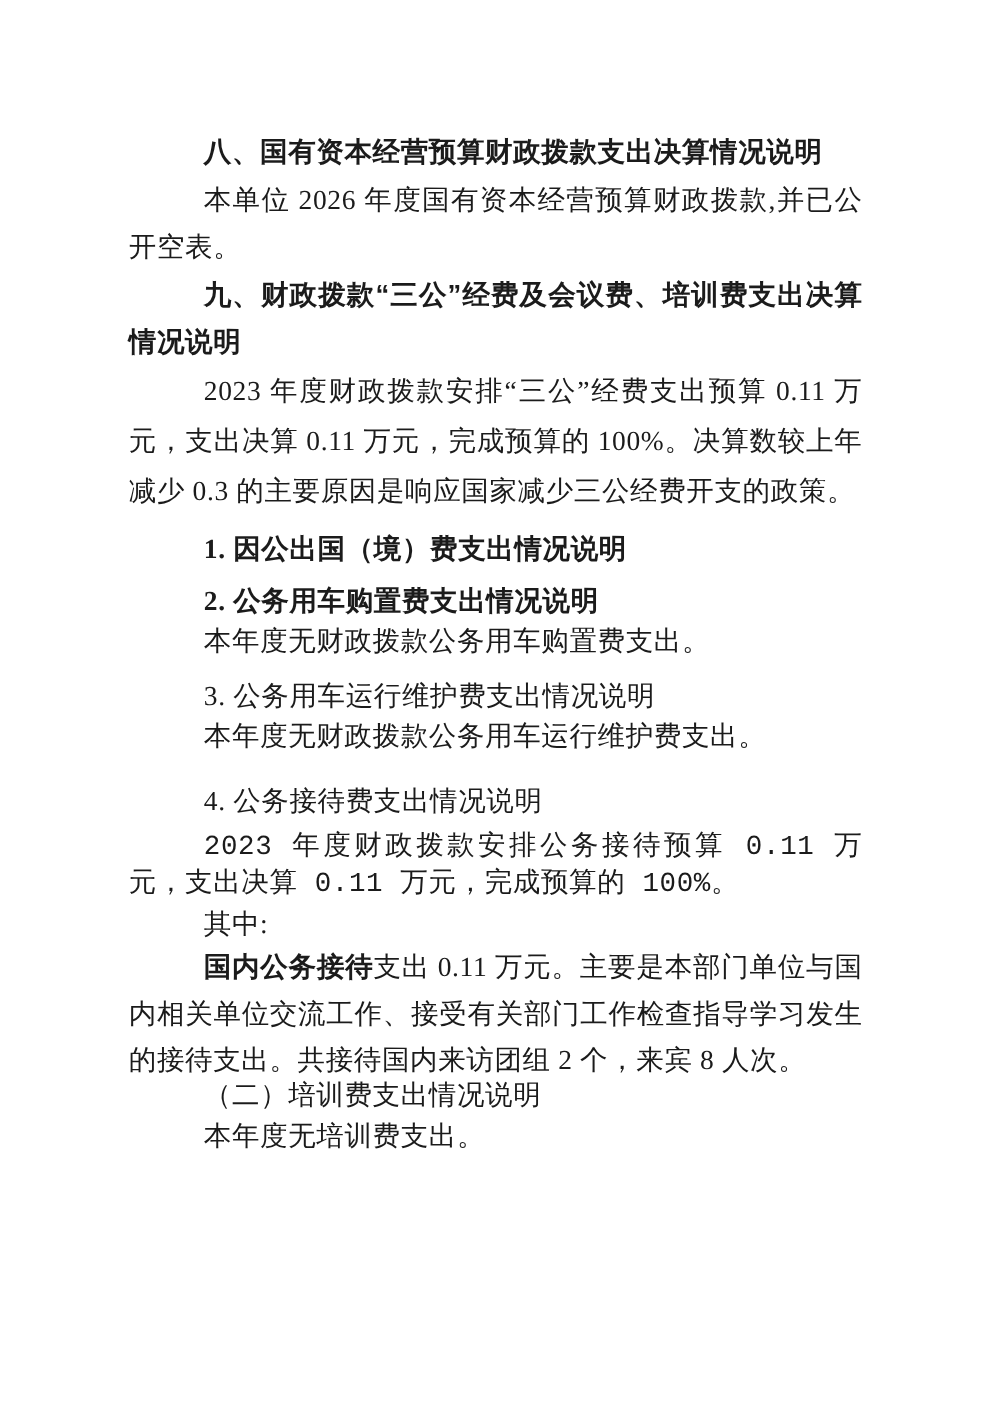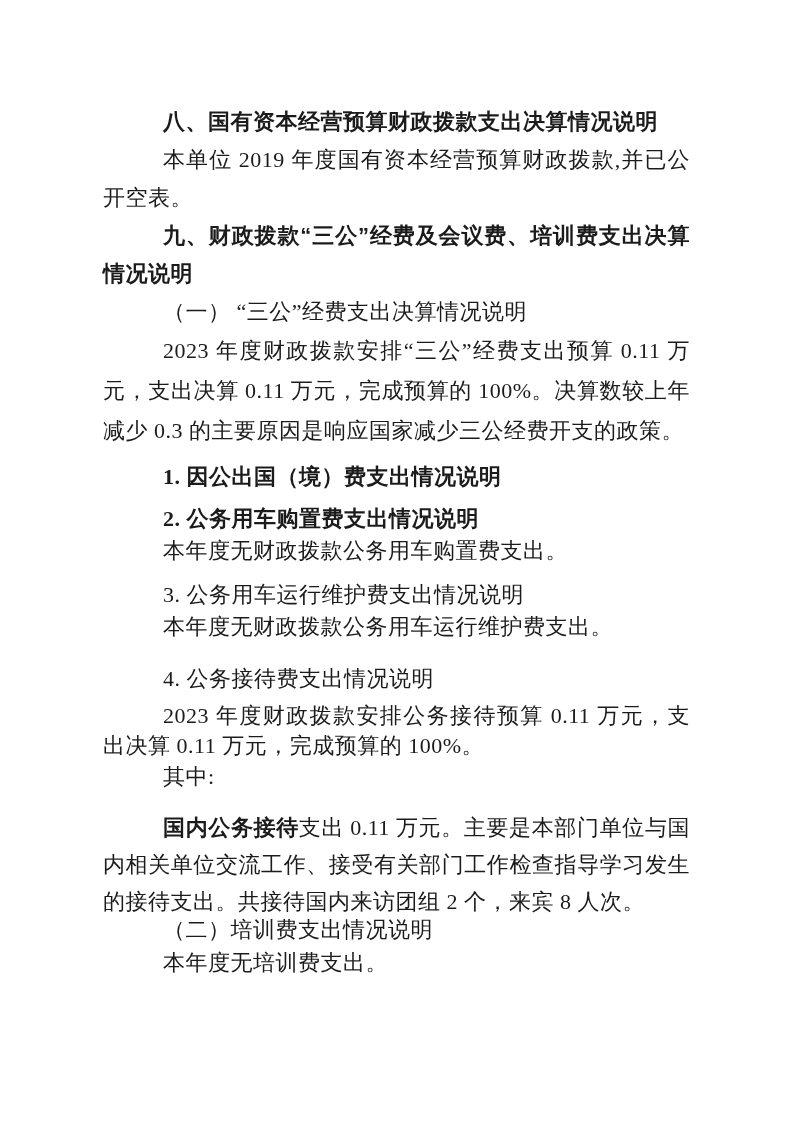--- a/index.html
+++ b/index.html
@@ -30,43 +30,42 @@
     font-weight: 400;
   }
   .f-hei {
     font-family: "Liberation Sans", "DejaVu Sans", sans-serif;
     font-weight: 700;
   }
   .lead-bold {
     font-family: "Liberation Sans", "DejaVu Sans", sans-serif;
     font-weight: 700;
   }
-  .lh30 { line-height: 30px; }
+  .lh30 { line-height: 30px; font-family: Liberation Mono, monospace; }
   .lh32 { line-height: 32px; }
   .lh34 { line-height: 34px; }
   .lh37 { line-height: 37px; }
   .lh38 { line-height: 38px; }
   .lh40 { line-height: 40px; }
-  .mt4  { margin-top: 16px; }
+  .mt4  { margin-top: 0; }
   .mt6  { margin-top: 6px; }
   .mt10 { margin-top: 10px; font-weight: bold; }
   .mt12 { margin-top: 12px; }
   .mt18 { margin-top: 20px; }
   .mtn6 { margin-top: -6px; }
 </style>
 </head>
 <body>
 
 <div class="page">
 
   <p class="par f-hei lh38">八、国有资本经营预算财政拨款支出决算情况说明</p>
-  <p class="par f-song lh38">本单位 2019 年度国有资本经营预算财政拨款,并已公开空表。</p>
+  <p class="par f-song lh38">本单位 2026 年度国有资本经营预算财政拨款,并已公开空表。</p>
 
   <p class="par f-hei lh38">九、财政拨款“三公”经费及会议费、培训费支出决算情况说明</p>
-  <p class="par f-song lh38">（一） “三公”经费支出决算情况说明</p>
   <p class="par f-song lh40">2023 年度财政拨款安排“三公”经费支出预算 0.11 万元，支出决算 0.11 万元，完成预算的 100%。决算数较上年减少 0.3 的主要原因是响应国家减少三公经费开支的政策。</p>
 
   <p class="par f-song lh32 mt10">1. 因公出国（境）费支出情况说明</p>
 
   <p class="par f-song lh32 mt10">2. 公务用车购置费支出情况说明</p>
   <p class="par f-song lh32">本年度无财政拨款公务用车购置费支出。</p>
 
   <p class="par f-song lh32 mt12">3. 公务用车运行维护费支出情况说明</p>
   <p class="par f-song lh32">本年度无财政拨款公务用车运行维护费支出。</p>
 

